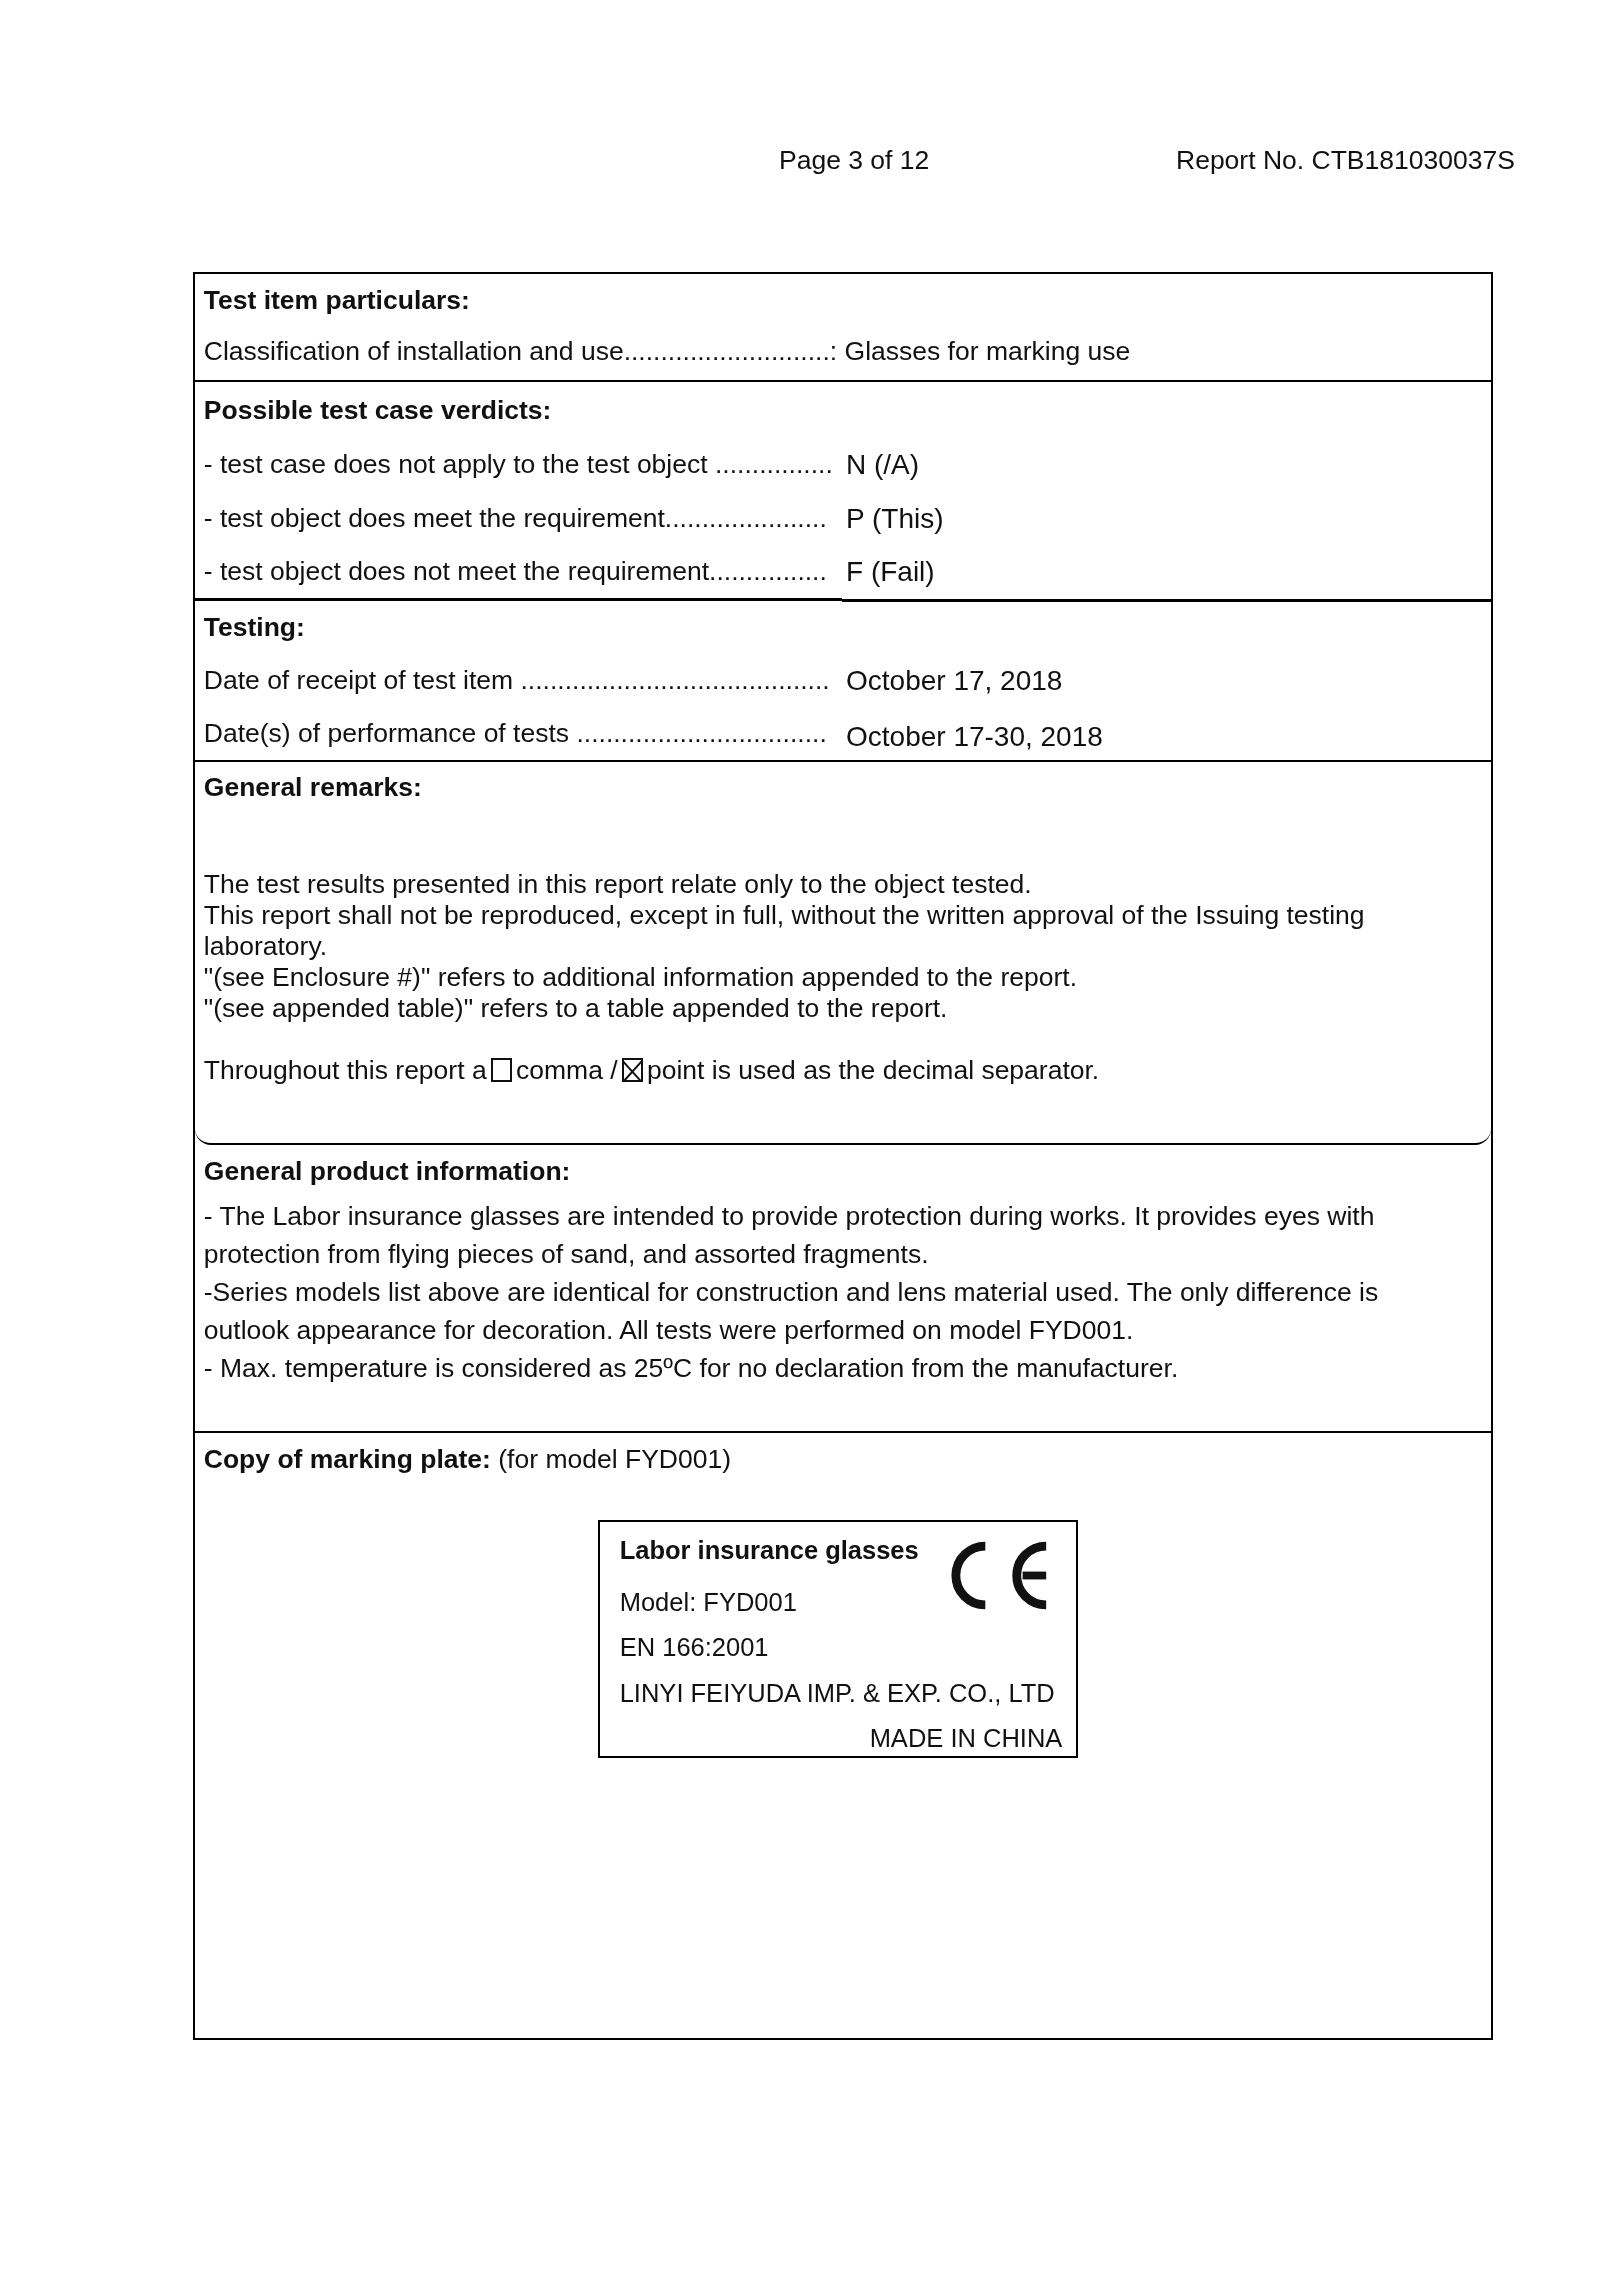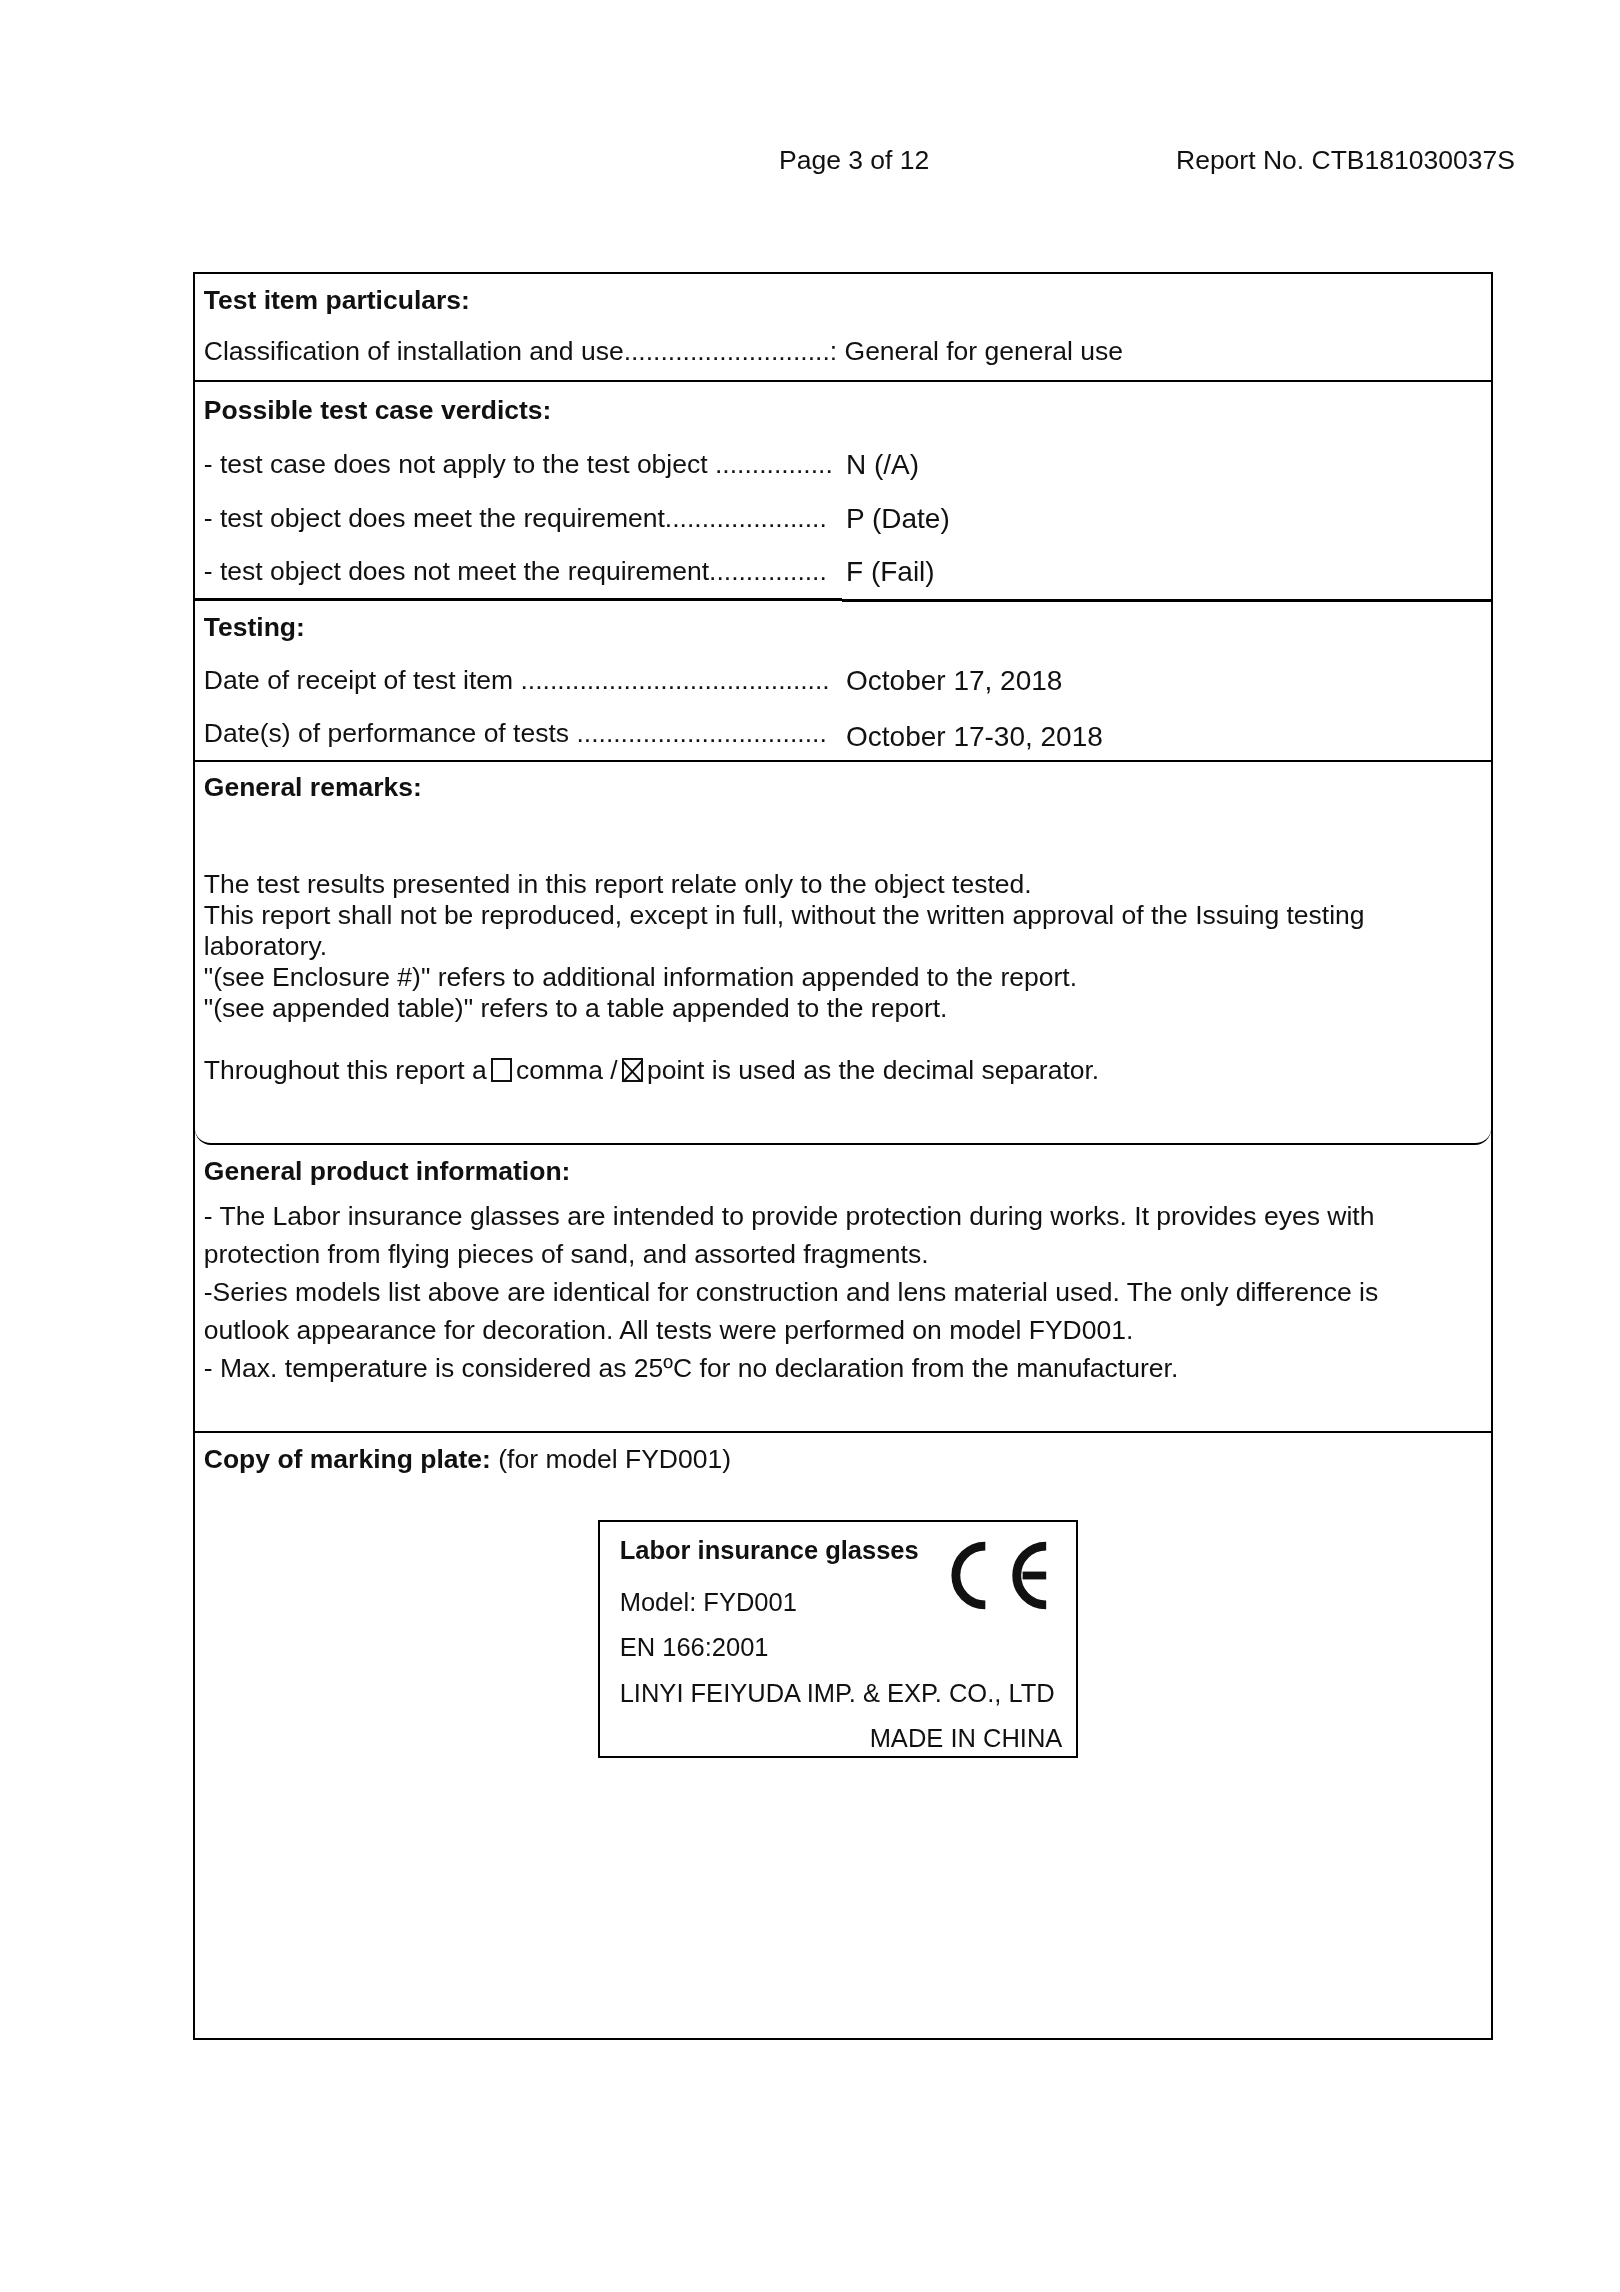--- a/index.html
+++ b/index.html
@@ -51,30 +51,30 @@
 
 <div class="header hdr-page">Page 3 of 12</div>
 <div class="header hdr-report">Report No. CTB181030037S</div>
 
 <div class="table">
 
   <div class="sec" style="top:0; height:106px;">
     <div class="line bold" style="top:10.8px;">Test item particulars:</div>
     <div class="line" style="top:62px;">
       <span>Classification of installation and use</span><span class="dots">............................:</span>
-      <span>General for general use</span>
+      <span>Glasses for marking use</span>
     </div>
   </div>
 
   <div class="sec" style="top:109px; height:154px; border-bottom:none;">
     <div class="line bold" style="top:11.8px;">Possible test case verdicts:</div>
     <div class="line" style="top:66px;"><span>- test case does not apply to the test object</span> <span>................</span></div>
     <div class="val" style="top:66px; left:651px;">N (/A)</div>
     <div class="line" style="top:120px;"><span>- test object does meet the requirement</span><span>......................</span></div>
-    <div class="val" style="top:120px; left:651px;">P (Date)</div>
+    <div class="val" style="top:120px; left:651px;">P (This)</div>
     <div class="line" style="top:173px;"><span>- test object does not meet the requirement</span><span>................</span></div>
     <div class="val" style="top:173px; left:651px;">F (Fail)</div>
     <div style="position:absolute; left:0; top:215px; width:647px; height:2.9px; background:#000;"></div>
     <div style="position:absolute; left:647px; top:216px; width:649px; height:2.9px; background:#000;"></div>
   </div>
 
   <div class="sec" style="top:326px; height:160px;">
     <div class="line bold" style="top:11.8px;">Testing:</div>
     <div class="line" style="top:65px;"><span>Date of receipt of test item</span> <span>..........................................</span></div>
     <div class="val" style="top:65px; left:651px;">October 17, 2018</div>

